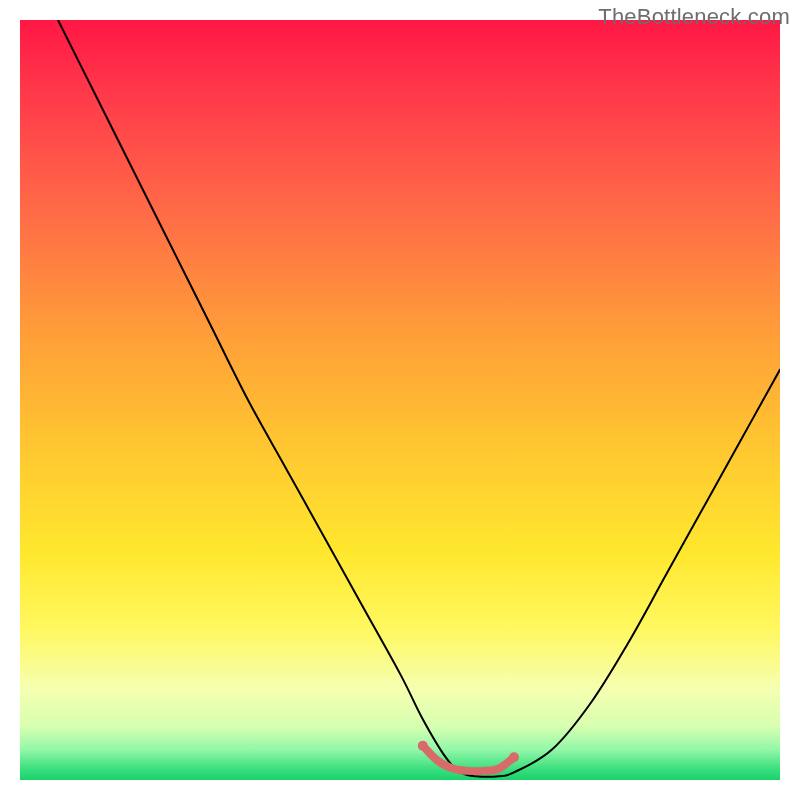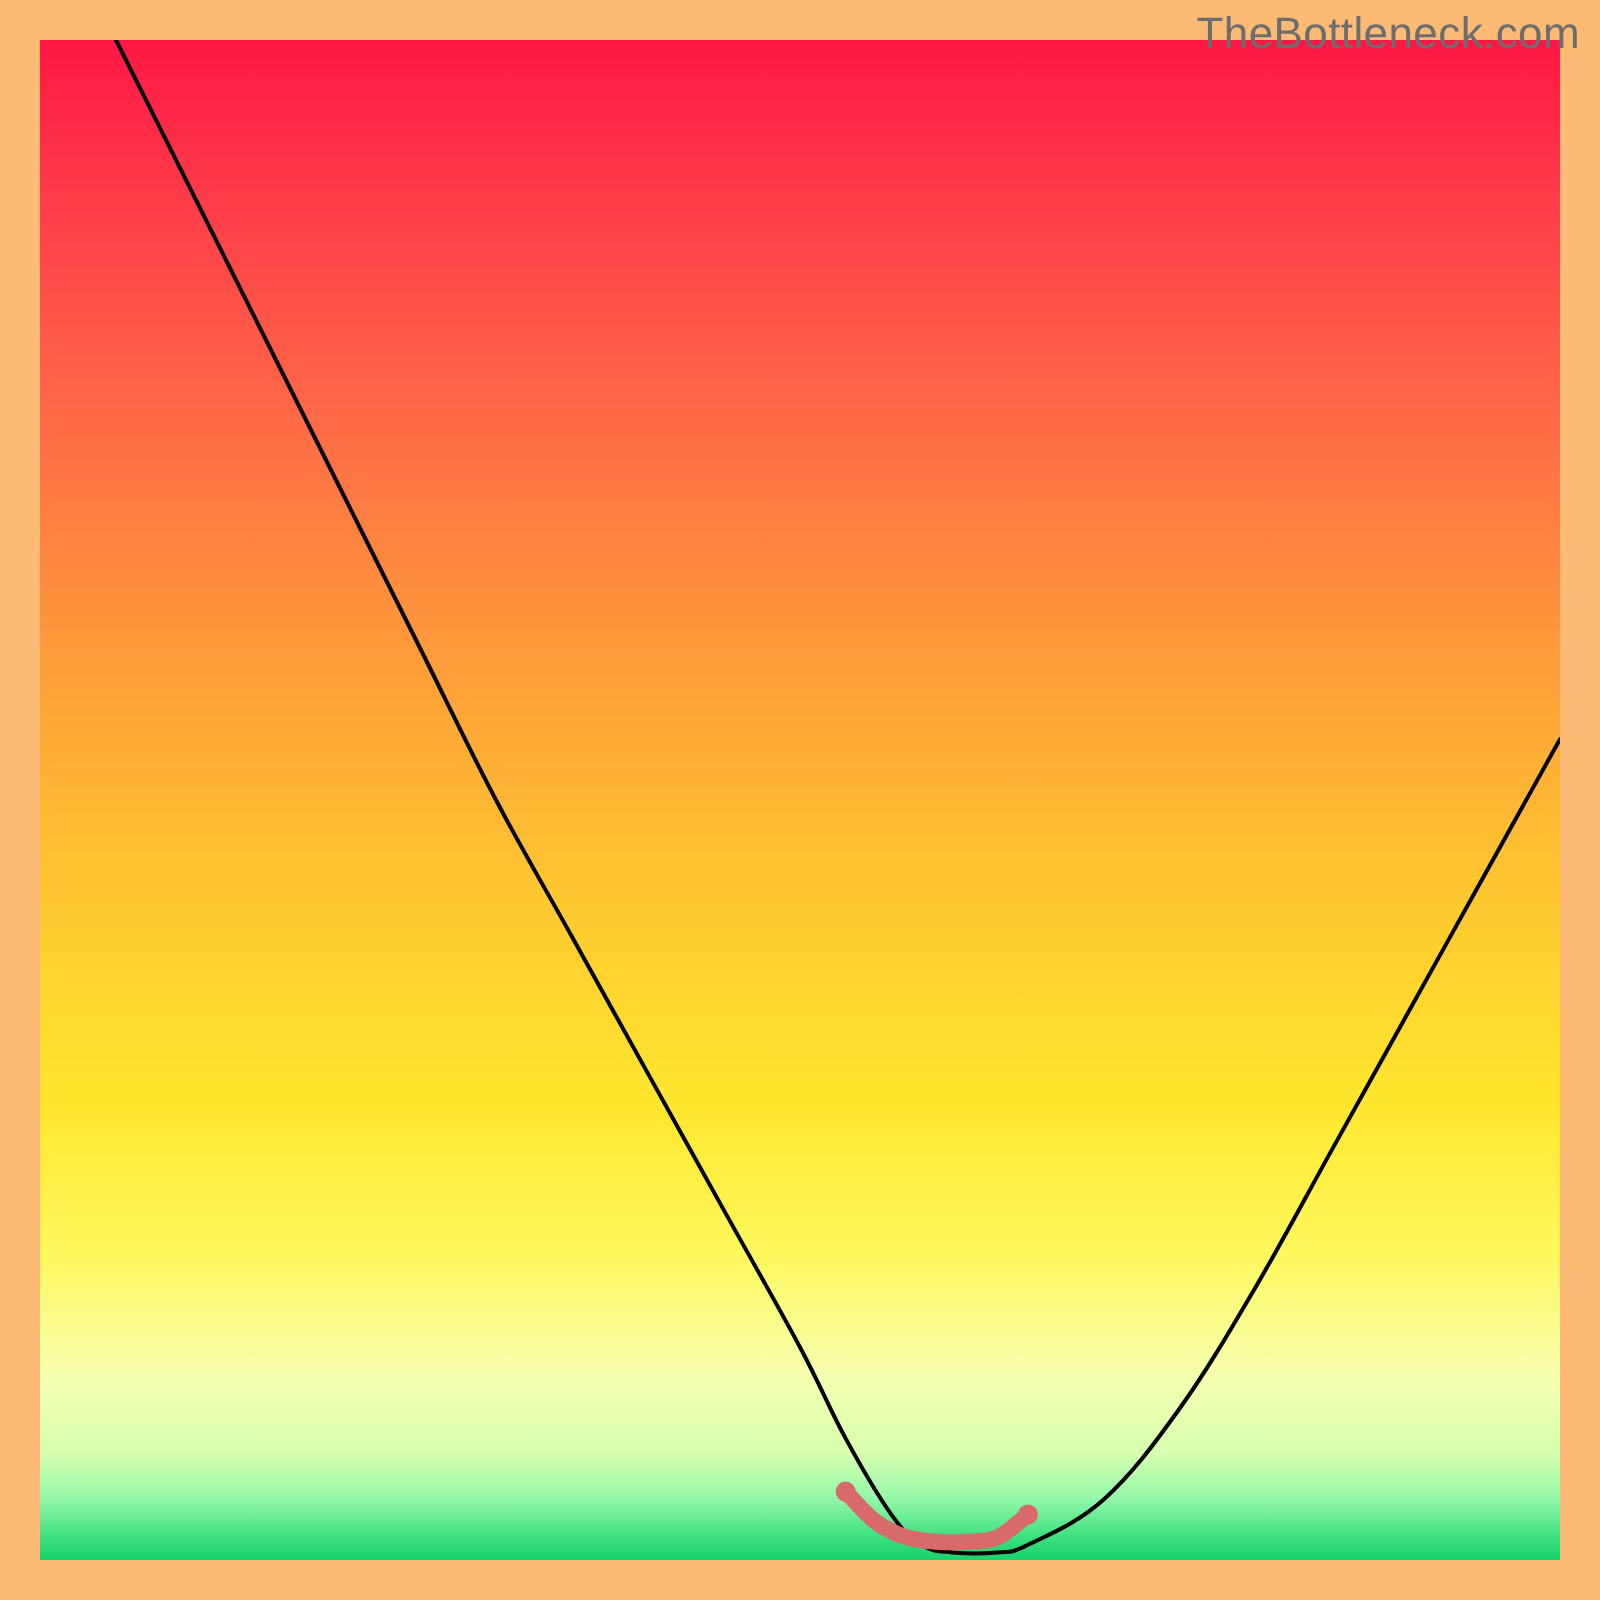--- a/index.html
+++ b/index.html
@@ -10,21 +10,21 @@
     overflow: hidden;
     background: #000;
     font-family: Arial, Helvetica, sans-serif;
   }
   .frame {
     position: absolute;
     left: 0;
     top: 0;
     width: 800px;
     height: 800px;
-    background: #fdba74;
+    background: #ffffff;
   }
   .plot {
     position: absolute;
     left: 20px;
     top: 20px;
     width: 760px;
     height: 760px;
   }
   .watermark {
     position: absolute;

